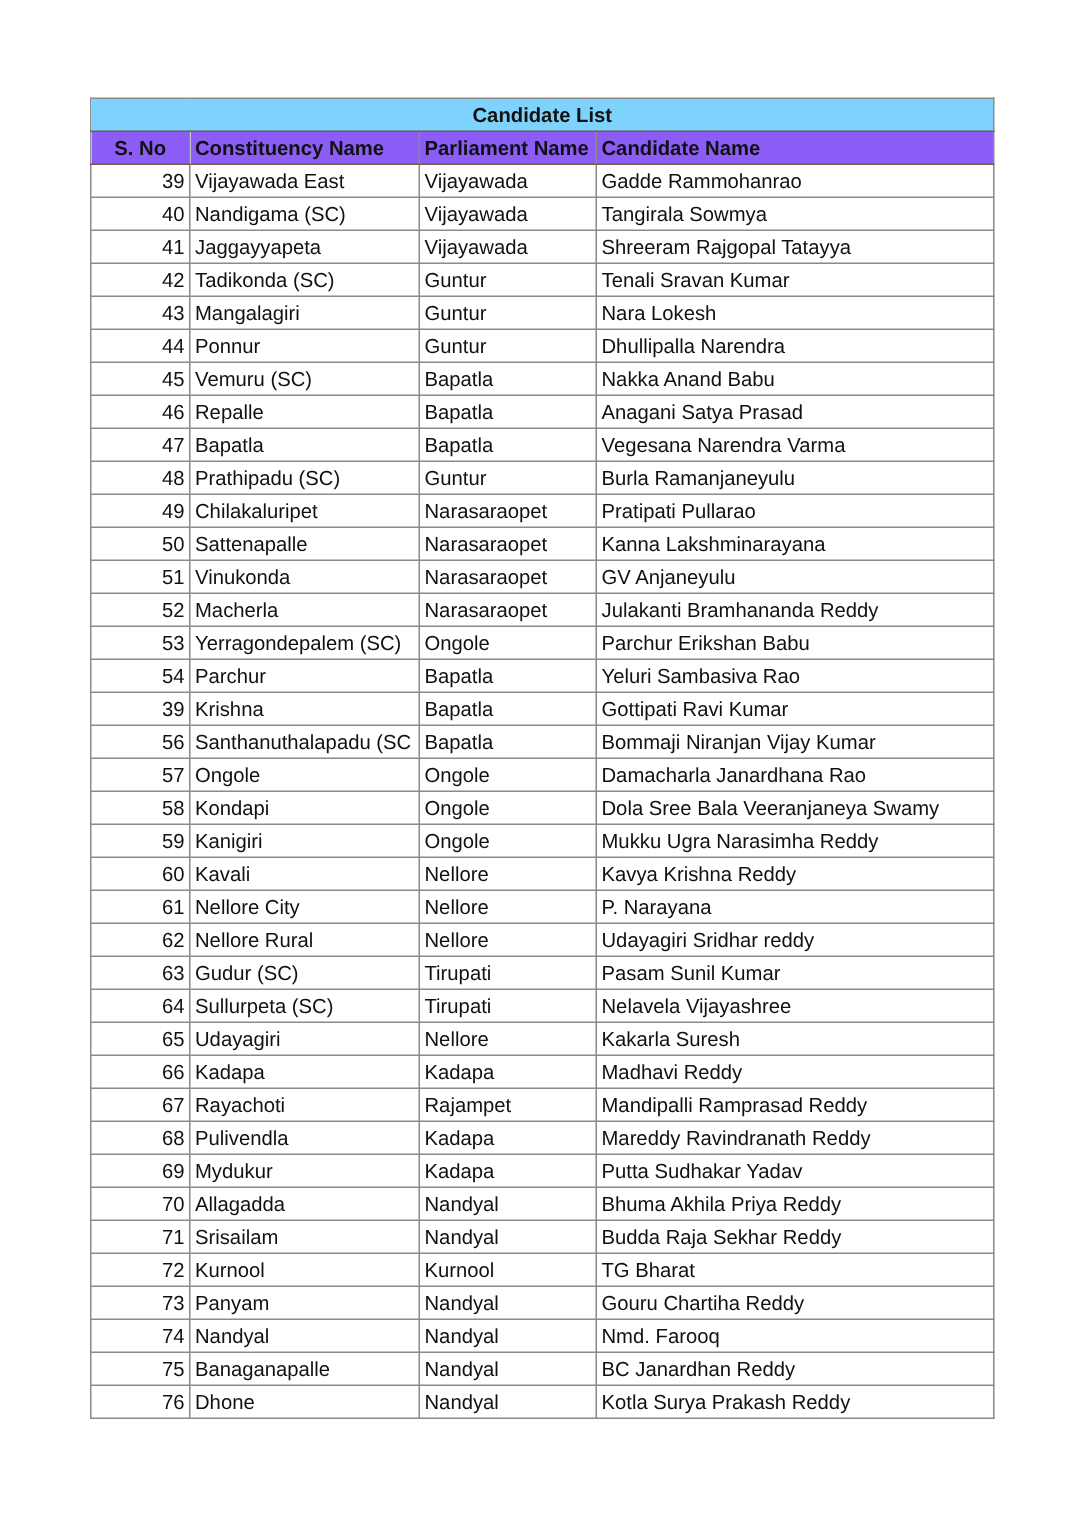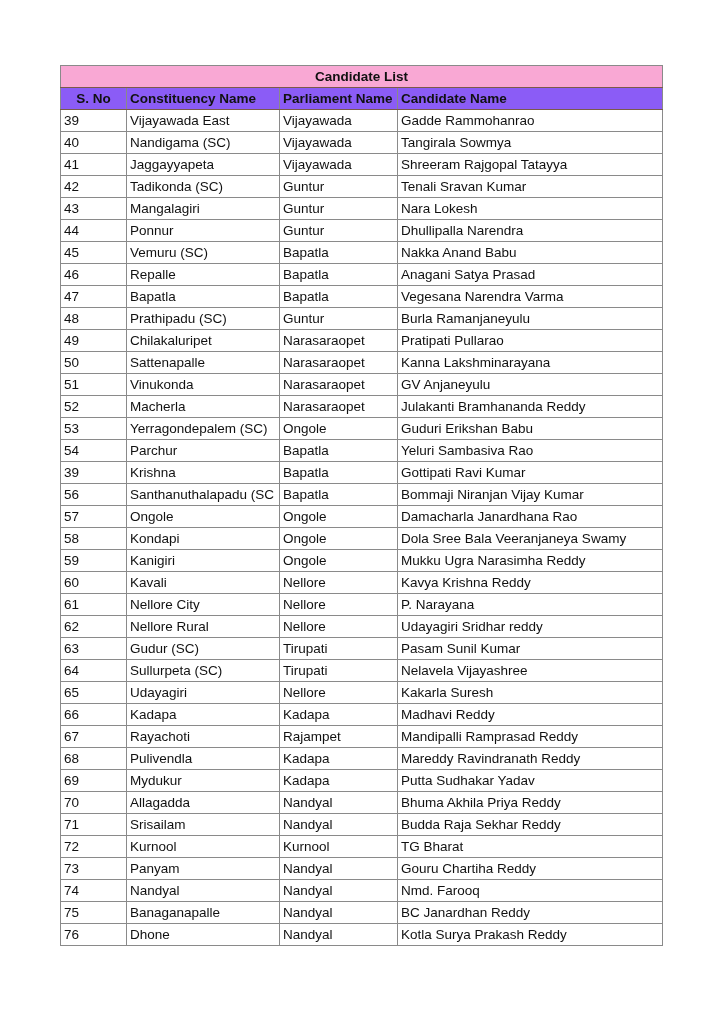--- a/index.html
+++ b/index.html
@@ -11,29 +11,29 @@
       font-size: 13.5px; color: #111;
       table-layout: fixed;
     }
     .sheet td, .sheet th {
       border: 1px solid #8a8a8a;
       height: 21px; padding: 0 3px;
       white-space: nowrap; overflow: hidden;
       line-height: 21px;
     }
     .sheet .title-row th {
-      background: #f9a8d4; text-align: center; font-weight: bold;
+      background: #7dd3fc; text-align: center; font-weight: bold;
       border-bottom: 1px solid #7b5a4a;
     }
     .sheet .head-row th {
       background: #8b5cf6; font-weight: bold; text-align: left;
       border-bottom: 1px solid #7b5a4a;
     }
     .sheet .head-row th.sno { text-align: center; }
-    .sheet td.sno { text-align: left; }
+    .sheet td.sno { text-align: right; }
     col.c1 { width: 66px; }
     col.c2 { width: 153px; }
     col.c3 { width: 118px; }
     col.c4 { width: 265px; }
   </style>
 </head>
 <body>
 
 <table class="sheet">
   <colgroup>
@@ -135,21 +135,21 @@
       <tr>
         <td class="sno">52</td>
         <td>Macherla</td>
         <td>Narasaraopet</td>
         <td>Julakanti Bramhananda Reddy</td>
       </tr>
       <tr>
         <td class="sno">53</td>
         <td>Yerragondepalem (SC)</td>
         <td>Ongole</td>
-        <td>Guduri Erikshan Babu</td>
+        <td>Parchur Erikshan Babu</td>
       </tr>
       <tr>
         <td class="sno">54</td>
         <td>Parchur</td>
         <td>Bapatla</td>
         <td>Yeluri Sambasiva Rao</td>
       </tr>
       <tr>
         <td class="sno">39</td>
         <td>Krishna</td>

